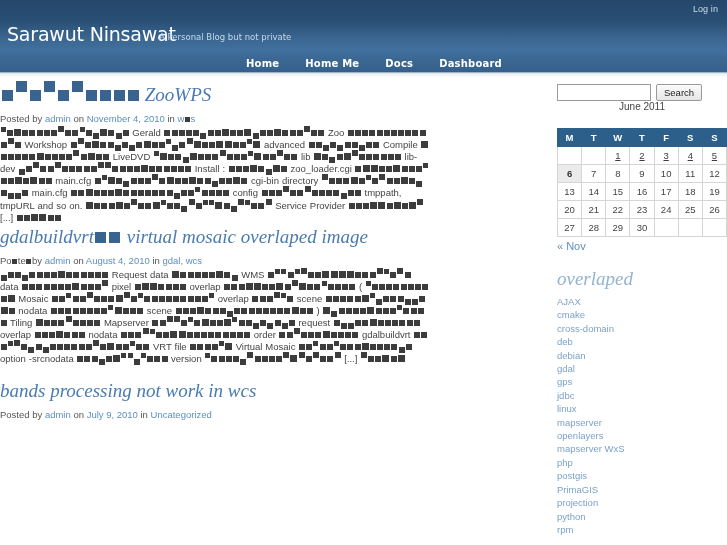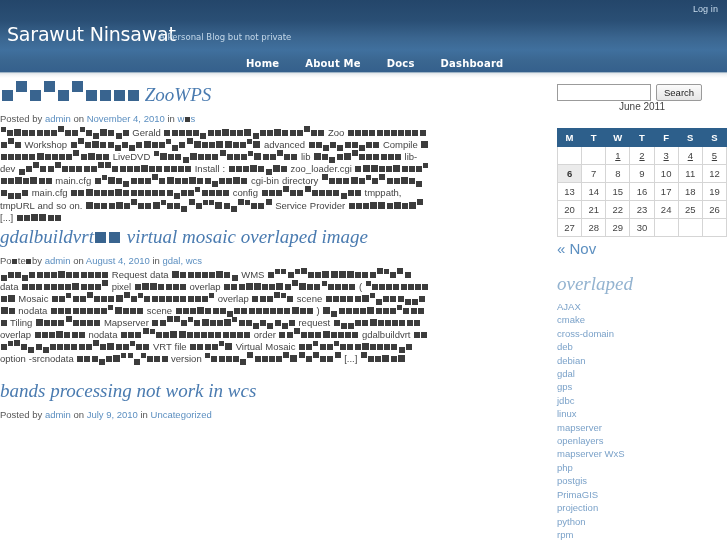--- a/index.html
+++ b/index.html
@@ -207,21 +207,21 @@
   }
   table.calendar tbody td a { color: #3d3d3d; text-decoration: underline; }
   table.calendar td.today {
     background: #ebebeb;
     font-weight: bold;
     color: #333333;
   }
   table.calendar td.empty { border-color: #d5d5d5; }
   .cal-nav {
     padding-top: 3px;
-    font-size: 15px;
+    font-size: 11px;
   }
   .cal-nav a { color: #5c8fc0; text-decoration: none; }
 
   .widget-title {
     margin: 16px 0 5px 0;
     font-size: 19px;
     font-weight: normal;
     font-style: italic;
     font-family: "Liberation Serif", serif;
     color: #93b3d0;
@@ -245,21 +245,21 @@
   <h1 class="site-title">Sarawut Ninsawat</h1>
   <div class="site-desc">A Personal Blog but not private</div>
 </div>
 
 <div class="nav">
   <ul>
     <li>
       <a href="#">Home</a>
       </li>
     <li>
-      <a href="#">About Me</a>
+      <a href="#">Home Me</a>
       </li>
     <li>
       <a href="#">Docs</a>
       </li>
     <li>
       <a href="#">Dashboard</a>
       </li>
   </ul>
 </div>
 <div class="nav-rule"></div>

